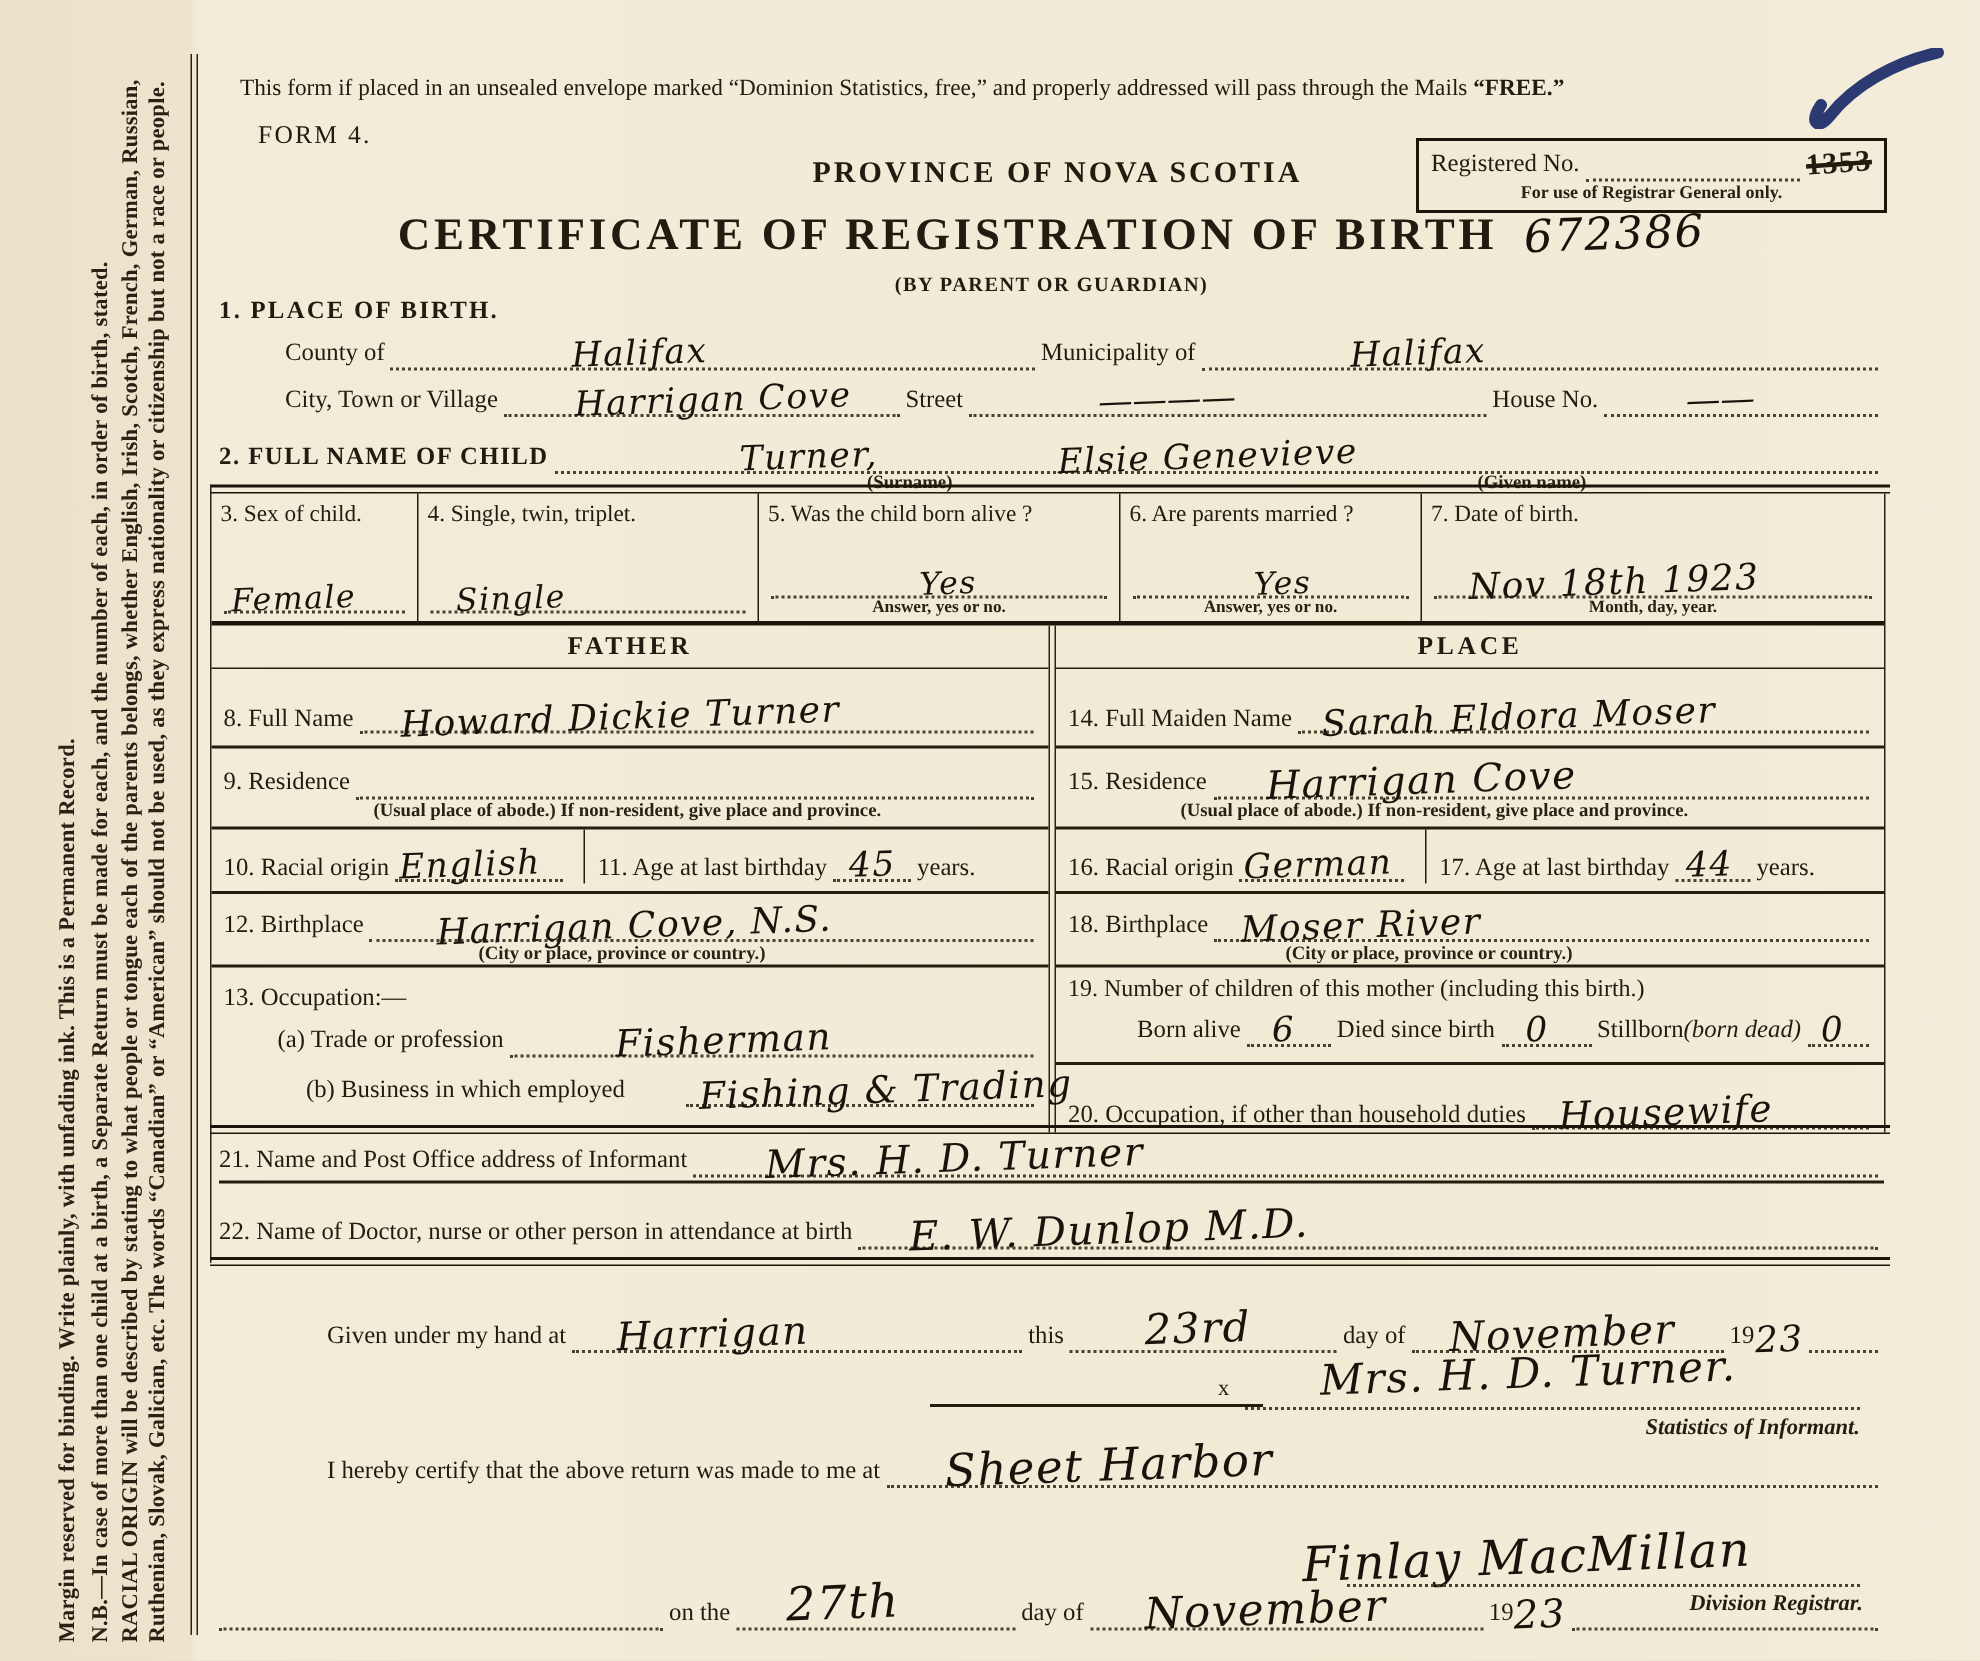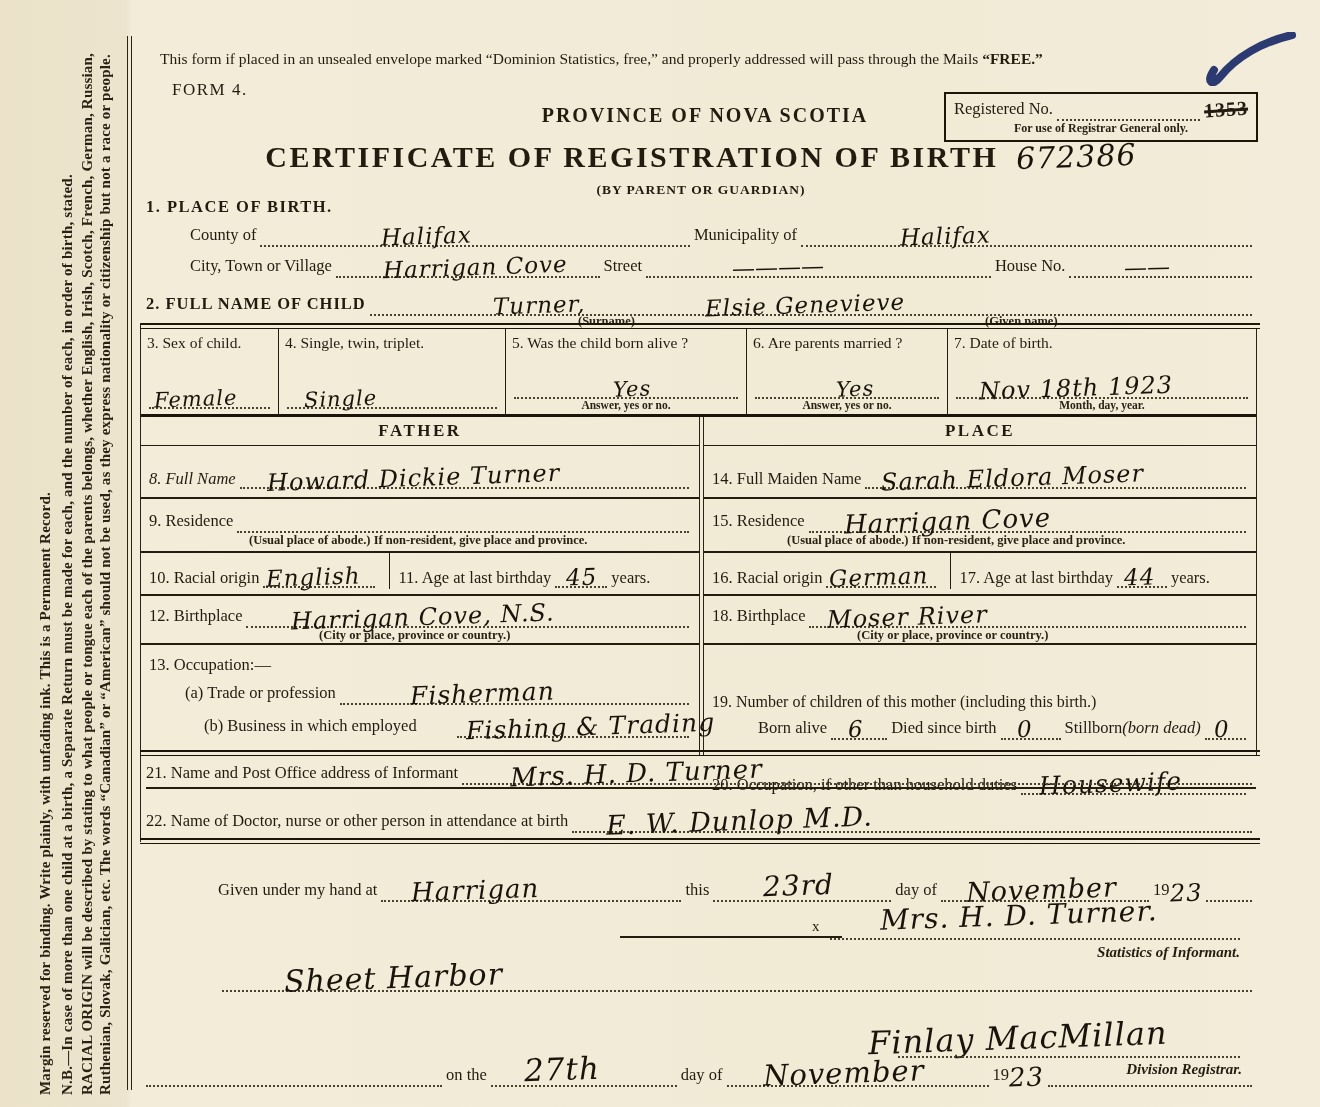--- a/index.html
+++ b/index.html
@@ -170,21 +170,21 @@
       <span class="cap-xs">Month, day, year.</span>
     </div>
   </div>
 
   <div class="abs" style="left:141px; top:417px; width:558px; height:29px; display:flex; align-items:center; justify-content:center; font-size:17px; font-weight:bold; letter-spacing:2.5px; border-bottom:1.5px solid #241c0f;">FATHER</div>
   <div class="abs" style="left:704px; top:417px; width:552px; height:29px; display:flex; align-items:center; justify-content:center; font-size:17px; font-weight:bold; letter-spacing:2.5px; border-bottom:1.5px solid #241c0f;">PLACE</div>
   <div class="abs vr2" style="left:699px; top:417px; height:338px;"></div>
 
   <div class="abs" style="left:141px; top:446px; width:558px;">
     <div class="col-row sep frow" style="height:53px;">
-      <span class="lbl" style="padding-bottom:8px;font-style:italic;">8. Full Name</span>
+      <span class="lbl" style="padding-bottom:8px;">8. Full Name</span>
       <span class="fill" style="margin-bottom:8px;">
           <span class="hw" style="left:6%; font-size:24px;">Howard Dickie Turner</span>
         </span>
     </div>
     <div class="col-row sep" style="height:54px; padding-top:12px;">
       <div class="frow" style="height:22px;">
         <span class="lbl">9. Residence</span>
         <span class="fill"></span>
       </div>
       <div class="cap" style="margin-left:100px;">(Usual place of abode.)   If non-resident, give place and province.</div>
@@ -257,21 +257,21 @@
     </div>
     <div class="col-row sep" style="height:49px; padding-top:8px;">
       <div class="frow" style="height:24px;">
         <span class="lbl">18. Birthplace</span>
         <span class="fill">
             <span class="hw" style="left:4%; font-size:24px;">Moser River</span>
           </span>
       </div>
       <div class="cap" style="margin-left:145px;">(City or place, province or country.)</div>
     </div>
-    <div class="col-row sep" style="height:65px; padding-top:6px;margin-top:42px;">
+    <div class="col-row sep" style="height:65px; padding-top:6px;">
       <div class="lbl" style="font-size:16px;">19. Number of children of this mother (including this birth.)</div>
       <div class="frow" style="height:29px; margin-left:46px;">
         <span class="lbl">Born alive</span>
         <span class="fillw" style="width:56px;">
             <span class="hw" style="left:30%;">6</span>
           </span>
         <span class="lbl">Died since birth</span>
         <span class="fillw" style="width:60px;">
             <span class="hw" style="left:28%;">0</span>
           </span>
@@ -327,20 +327,21 @@
     <span class="fill"></span>
   </div>
 
   <div class="abs" style="left:620px; top:936px; width:222px; border-top:2.5px solid #241c0f;"></div>
   <div class="abs" style="left:812px; top:918px; font-size:15px;">x</div>
   <div class="abs" style="left:830px; top:938px; width:410px; border-top:2px dotted #4a4030;"></div>
   <div class="abs hw" style="left:880px; top:902px; font-size:28px; bottom:auto;">Mrs. H. D. Turner.</div>
   <div class="abs sigcap" style="left:1030px; top:944px; width:210px; text-align:right;">Statistics of Informant.</div>
 
   <div class="abs frow" style="left:218px; top:960px; width:1038px; height:32px;">
+    <span class="lbl">I hereby certify that the above return was made to me at</span>
     <span class="fill">
         <span class="hw" style="left:6%; font-size:30px;">Sheet Harbor</span>
       </span>
   </div>
 
   <div class="abs frow" style="left:142px; top:1055px; width:1114px; height:32px;">
     <span class="fillw" style="width:296px;"></span>
     <span class="lbl">on the</span>
     <span class="fillw" style="width:186px;">
         <span class="hw" style="left:18%; font-size:31px; bottom:0;">27th</span>

